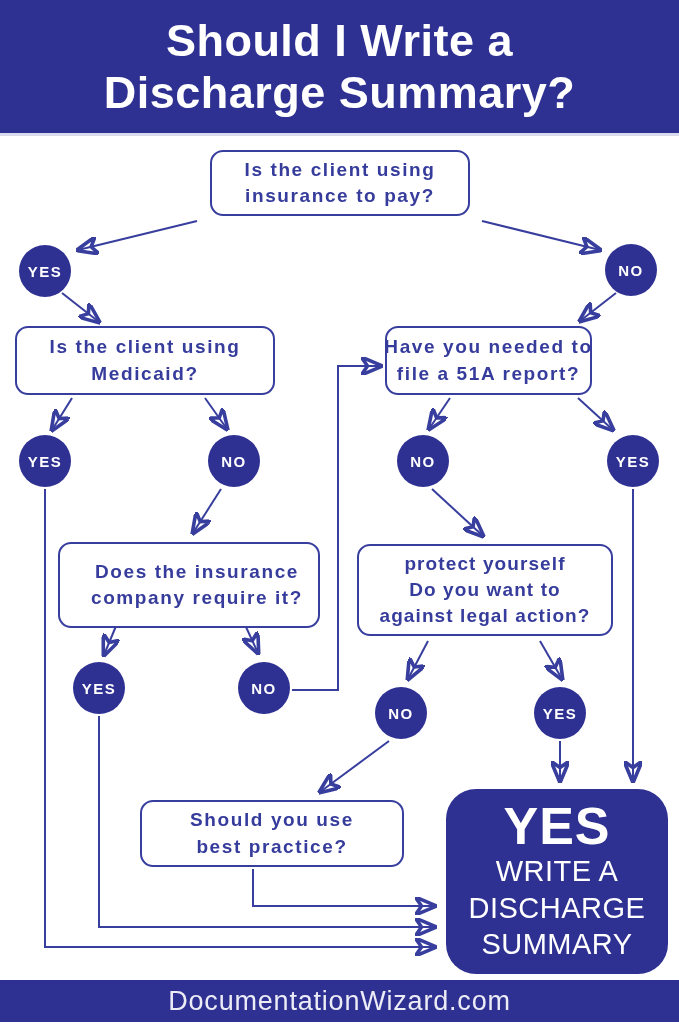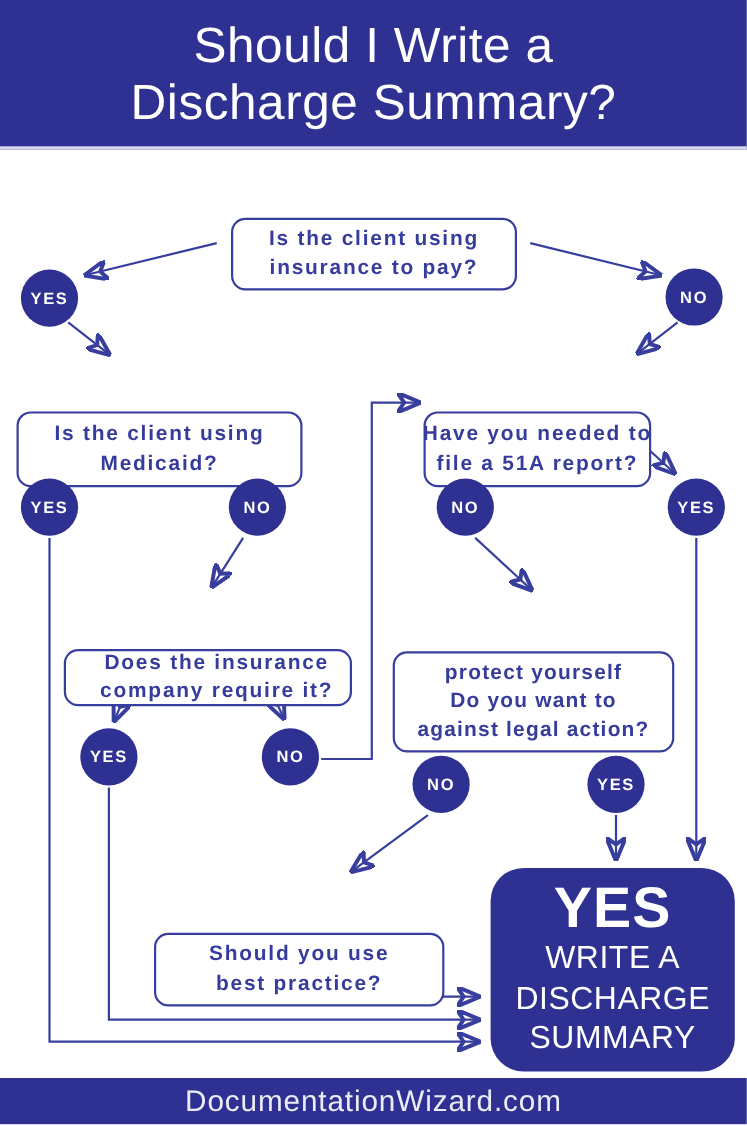--- a/index.html
+++ b/index.html
@@ -11,47 +11,46 @@
     font-family:"Liberation Sans", sans-serif;
   }
   
   .banner{
     position:absolute;left:0;width:679px;
     background:#2E3192;color:#ffffff;
     display:flex;flex-direction:column;align-items:center;justify-content:center;
   }
   #top-banner{top:0;height:133px;border-bottom:3px solid #d9daec;}
   #top-banner .title-line{
-    font-weight:normal;font-size:45px;line-height:1.14;letter-spacing:0.5px;
+    font-weight:bold;font-size:45px;line-height:1.14;letter-spacing:0.5px;
     white-space:nowrap;
   }
   #bottom-banner{top:980px;height:42px;}
   #bottom-banner .site{
     font-weight:400;font-size:27px;color:#ECECF6;letter-spacing:0.8px;white-space:nowrap;
   }
   
   #connectors{position:absolute;left:0;top:0;pointer-events:none;}
   #connectors path, #connectors polyline, #connectors line{
     stroke:#383E9E;stroke-width:2;fill:none;
   }
   
   .qbox{
     position:absolute;
     border:2px solid #383E9E;border-radius:13px;
     background:#ffffff;color:#363C9C;
     display:flex;flex-direction:column;align-items:center;justify-content:center;
     font-weight:bold;font-size:19px;letter-spacing:1.6px;line-height:1.38;
     text-align:center;white-space:nowrap;
     box-sizing:border-box;
-    margin-top:48px;
   }
   #box-insurance{left:210px;top:150px;width:260px;height:66px;}
   #box-medicaid{left:15px;top:326px;width:260px;height:69px;}
   #box-51a{left:385px;top:326px;width:207px;height:69px;}
-  #box-insurance-require{left:58px;top:542px;width:262px;height:52px;padding-left:16px;}
+  #box-insurance-require{left:58px;top:542px;width:262px;height:86px;padding-left:16px;}
   #box-legal{left:357px;top:544px;width:256px;height:92px;letter-spacing:1.1px;}
   #box-best-practice{left:140px;top:800px;width:264px;height:67px;}
   
   .circle{
     position:absolute;width:52px;height:52px;border-radius:50%;
     background:#2E3192;color:#ffffff;
     display:flex;align-items:center;justify-content:center;
     font-weight:bold;font-size:15px;letter-spacing:1.5px;
   }
   #c-yes-1{left:19px;top:245px;}

